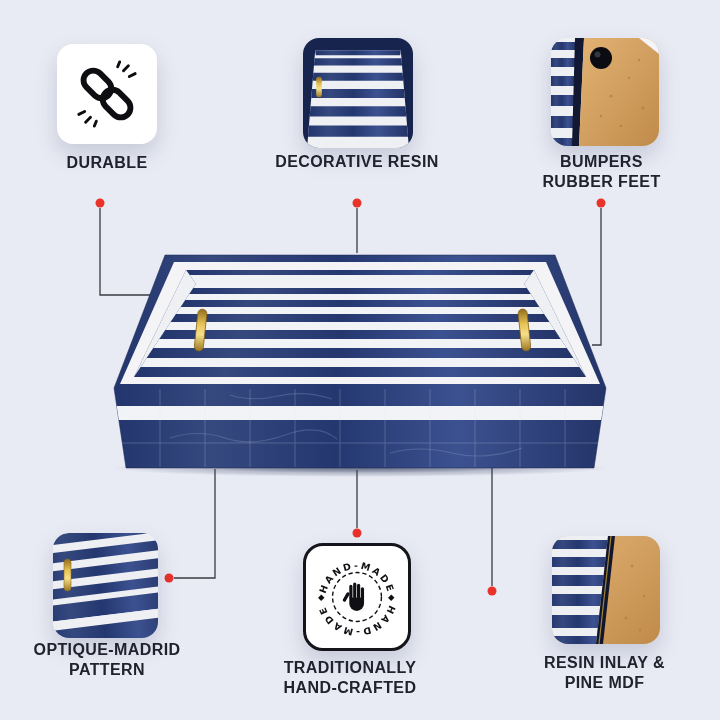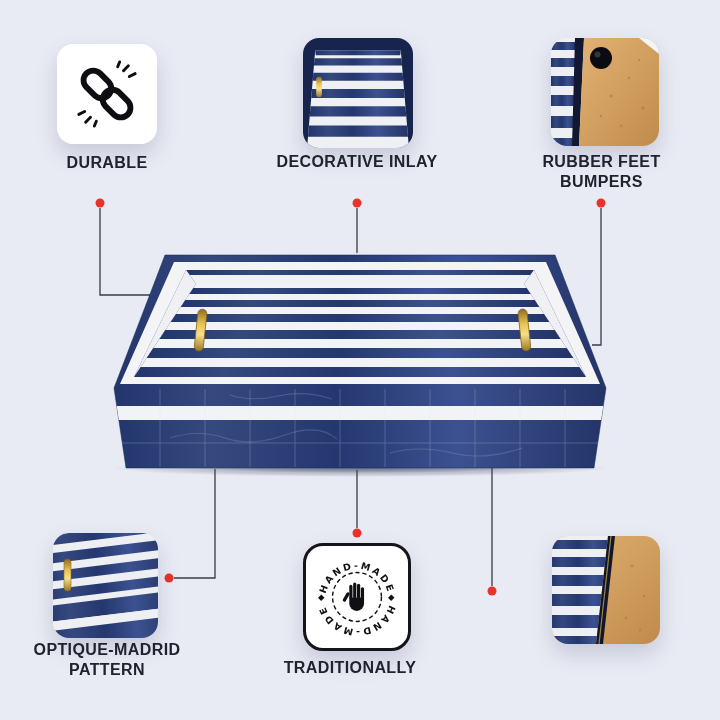--- a/index.html
+++ b/index.html
@@ -148,21 +148,21 @@
       <polygon points="12,12 96,12 95.5,17 12.5,17" fill="url(#navG)"></polygon>
       <polygon points="11.3,20 96.7,20 97.25,27 10.75,27" fill="url(#navG)"></polygon>
       <polygon points="10.2,34 97.8,34 98.5,42 9.5,42" fill="url(#navG)"></polygon>
       <polygon points="8.8,50 99.2,50 99.9,59 8.1,59" fill="url(#navG)"></polygon>
       <polygon points="7.4,67 100.6,67 101.4,77 6.6,77" fill="url(#navG)"></polygon>
       <polygon points="5.8,86 102.2,86 103.1,97 4.9,97" fill="url(#navG)"></polygon>
       <rect x="13" y="38" width="5.5" height="20" rx="2.5" fill="url(#goldG)"></rect>
     </svg>
   </div>
   <div class="label" style="left:247px;top:152px;width:220px">
-    <span>DECORATIVE INLAY</span>
+    <span>DECORATIVE RESIN</span>
   </div>
 
   <div class="box" style="left:551px;top:38px;width:108px;height:108px">
     <svg width="100%" height="100%" viewBox="0 0 108 108" preserveAspectRatio="none">
       <rect width="108" height="108" fill="#eef0f5"></rect>
       <rect x="0" y="0" width="24" height="108" fill="#edeff3"></rect>
       <rect x="0" y="4" width="24" height="8" fill="url(#navG)"></rect>
       <rect x="0" y="20" width="24" height="9" fill="url(#navG)"></rect>
       <rect x="0" y="38" width="24" height="10" fill="url(#navG)"></rect>
       <rect x="0" y="57" width="24" height="11" fill="url(#navG)"></rect>
@@ -177,22 +177,22 @@
         <circle cx="70" cy="88" r="1.3"></circle>
           <circle cx="88" cy="22" r="1.2"></circle>
           <circle cx="50" cy="78" r="1.2"></circle>
       </g>
       <polygon points="88,0 108,0 108,16" fill="#f4f5f8"></polygon>
       <circle cx="50" cy="20" r="11" fill="#0b0c12"></circle>
       <circle cx="46.5" cy="16.5" r="3" fill="#34363f"></circle>
     </svg>
   </div>
   <div class="label" style="left:494px;top:152px;width:215px">
+    <span>BUMPERS</span>
     <span>RUBBER FEET</span>
-    <span>BUMPERS</span>
   </div>
 
   <div class="box" style="left:53px;top:533px;width:105px;height:105px">
     <svg width="100%" height="100%" viewBox="0 0 105 105" preserveAspectRatio="none">
       <rect width="105" height="105" fill="#edeff3"></rect>
       <g transform="rotate(-7 52 52)">
         <rect x="-12" y="-4" width="130" height="10" fill="url(#navG)"></rect>
         <rect x="-12" y="14" width="130" height="10" fill="url(#navG)"></rect>
         <rect x="-12" y="32" width="130" height="10" fill="url(#navG)"></rect>
         <rect x="-12" y="50" width="130" height="10" fill="url(#navG)"></rect>
@@ -228,20 +228,21 @@
       </text>
       <text font-size="10" font-weight="700" letter-spacing="2.5" fill="#101014">
         <textPath href="#arcB" startOffset="50%" text-anchor="middle">HAND-MADE</textPath>
       </text>
       <text x="8.5" y="53.5" font-size="9" fill="#101014">◆</text>
       <text x="83" y="53.5" font-size="9" fill="#101014">◆</text>
     </svg>
   </div>
   <div class="label" style="left:240px;top:658px;width:220px">
     <span>TRADITIONALLY</span>
+    <span>HAND-CRAFTED</span>
   </div>
 
   <div class="box" style="left:552px;top:536px;width:108px;height:108px">
     <svg width="100%" height="100%" viewBox="0 0 108 108" preserveAspectRatio="none">
       <defs>
           <clipPath id="brclip">
             <polygon points="0,0 56,0 44,108 0,108"></polygon>
           </clipPath>
         </defs>
       <rect width="108" height="108" fill="url(#tanG)"></rect>
@@ -257,14 +258,18 @@
       <polygon points="56,0 63,0 51,108 44,108" fill="#10162b"></polygon>
       <line x1="59" y1="0" x2="47" y2="108" stroke="#c9a23f" stroke-width="1.2" opacity="0.8"></line>
       <g fill="#a5772f" opacity="0.5">
         <circle cx="80" cy="30" r="1.4"></circle>
           <circle cx="92" cy="60" r="1.3"></circle>
         <circle cx="74" cy="82" r="1.5"></circle>
           <circle cx="88" cy="94" r="1.2"></circle>
       </g>
     </svg>
   </div>
+  <div class="label" style="left:497px;top:653px;width:215px">
+    <span>RESIN INLAY &amp;</span>
+    <span>PINE MDF</span>
+  </div>
 
 </div>
 
 </body></html>

